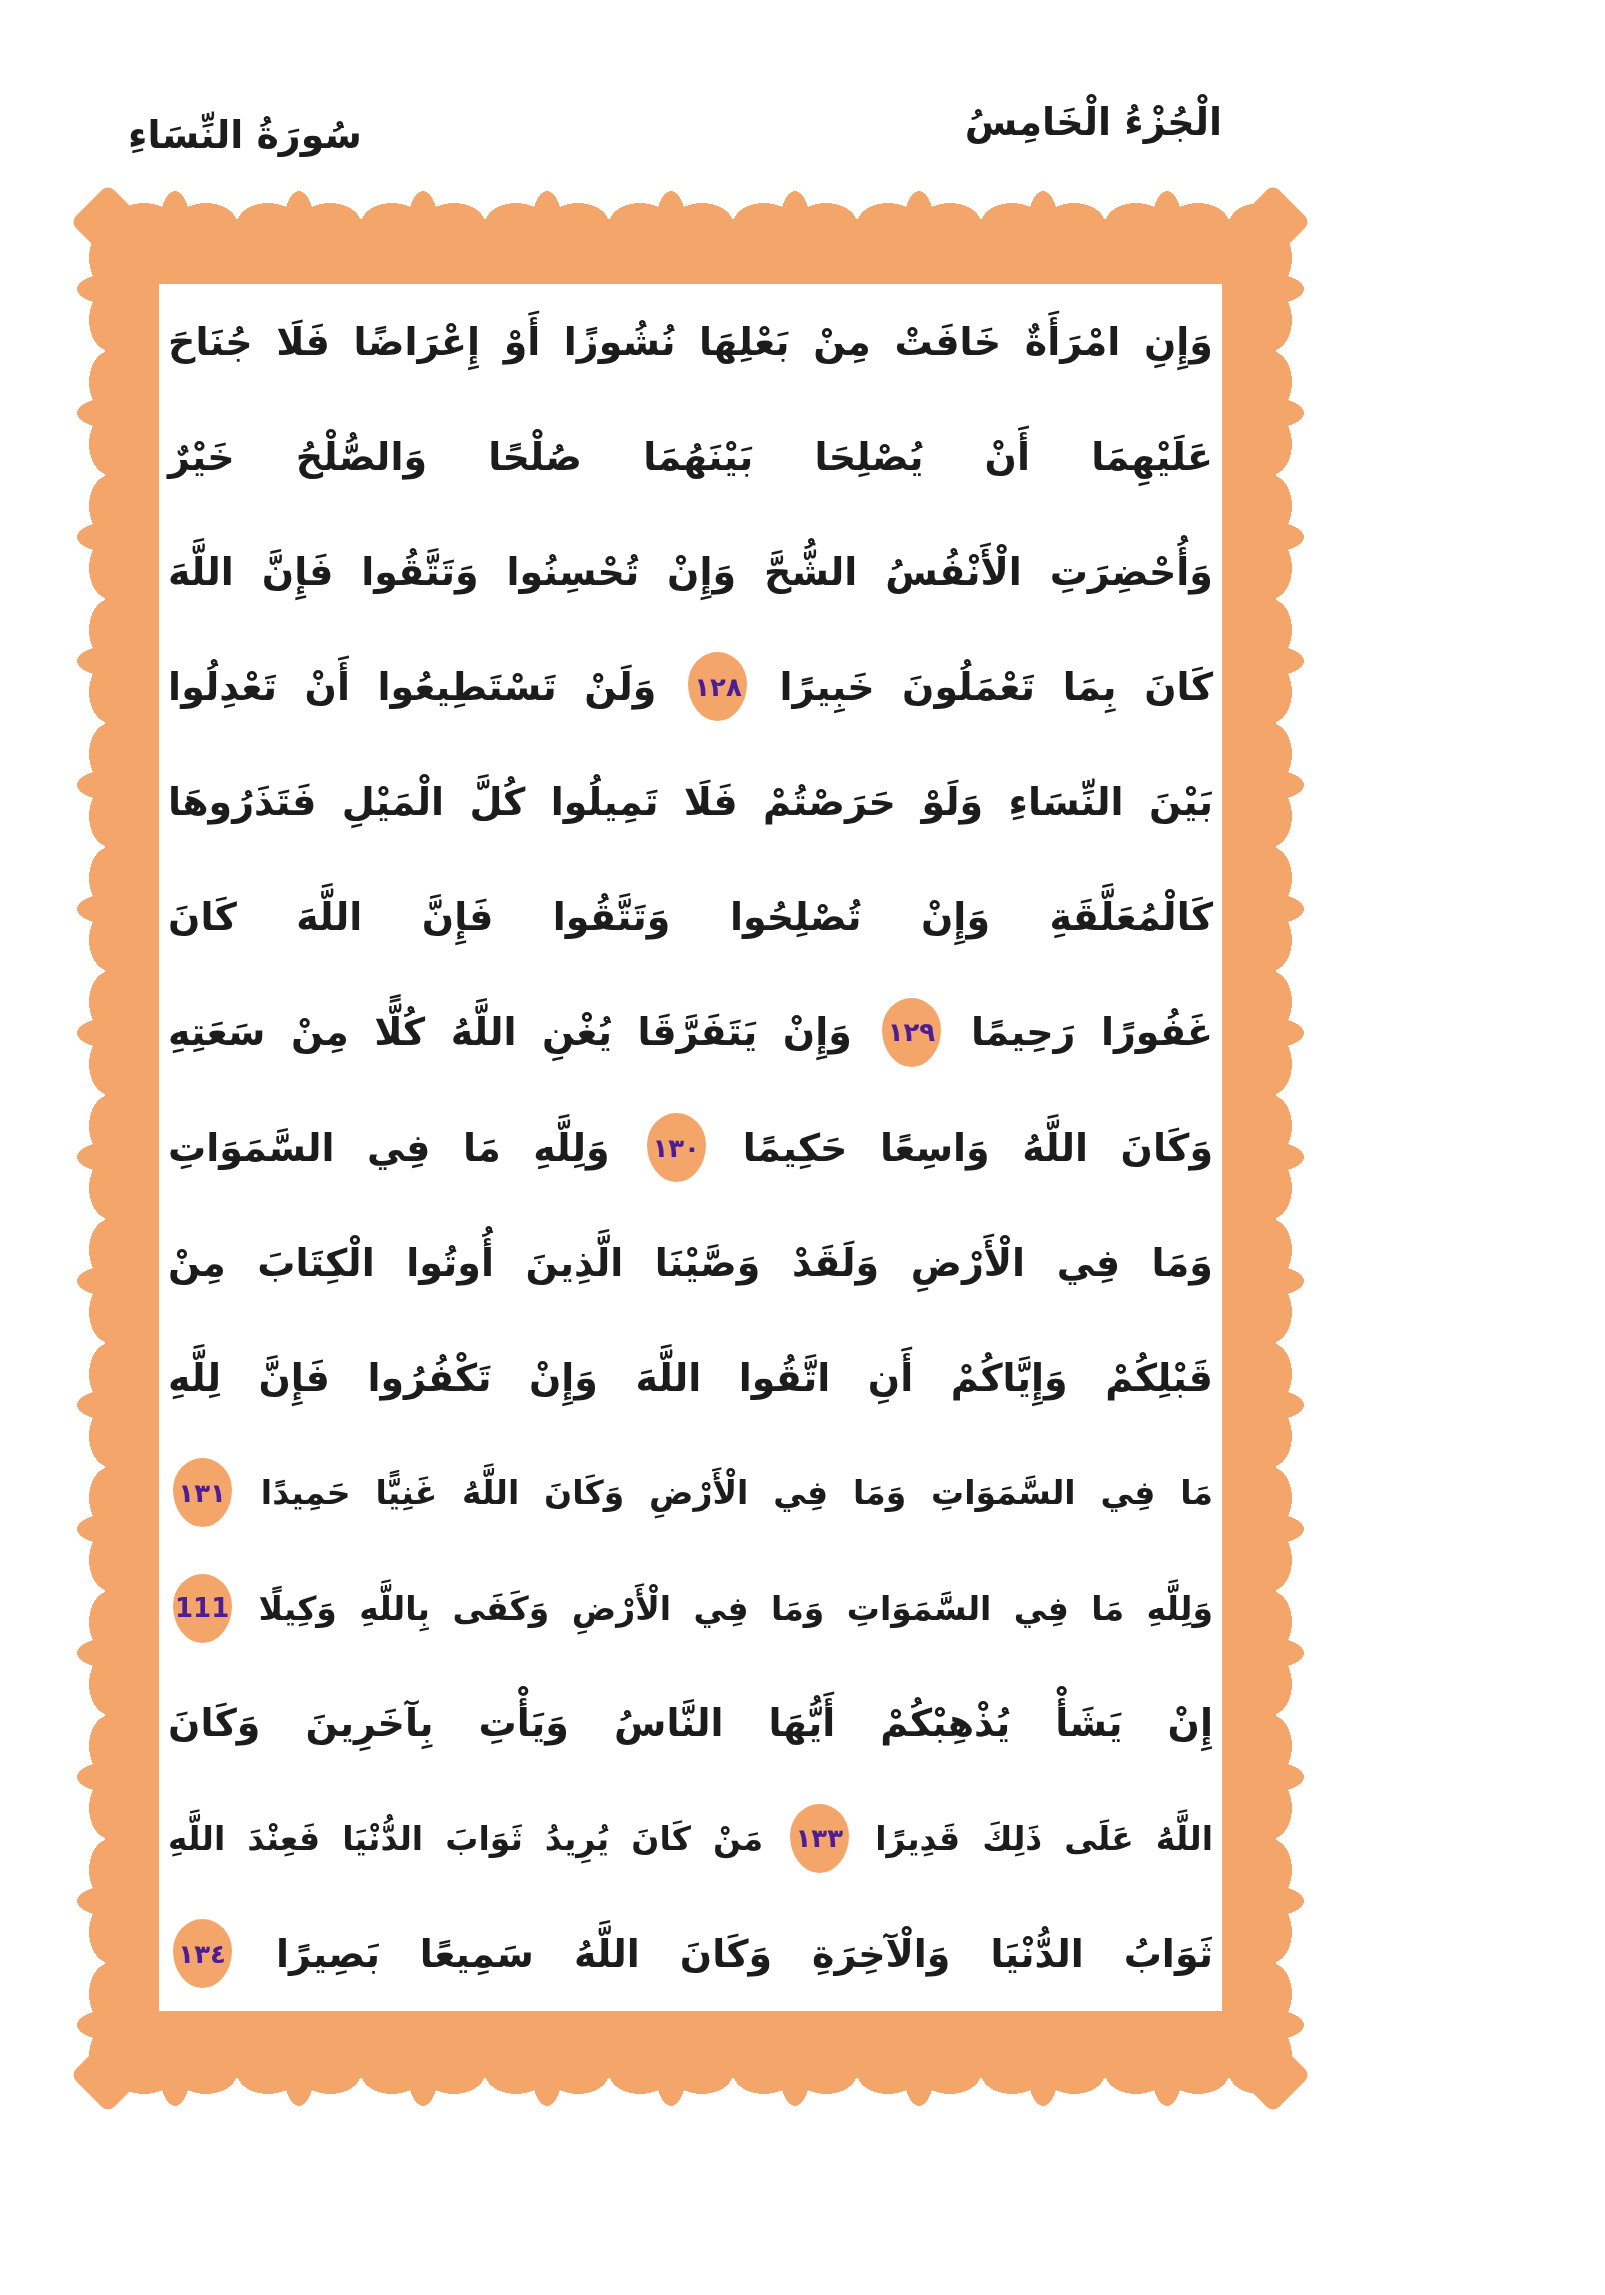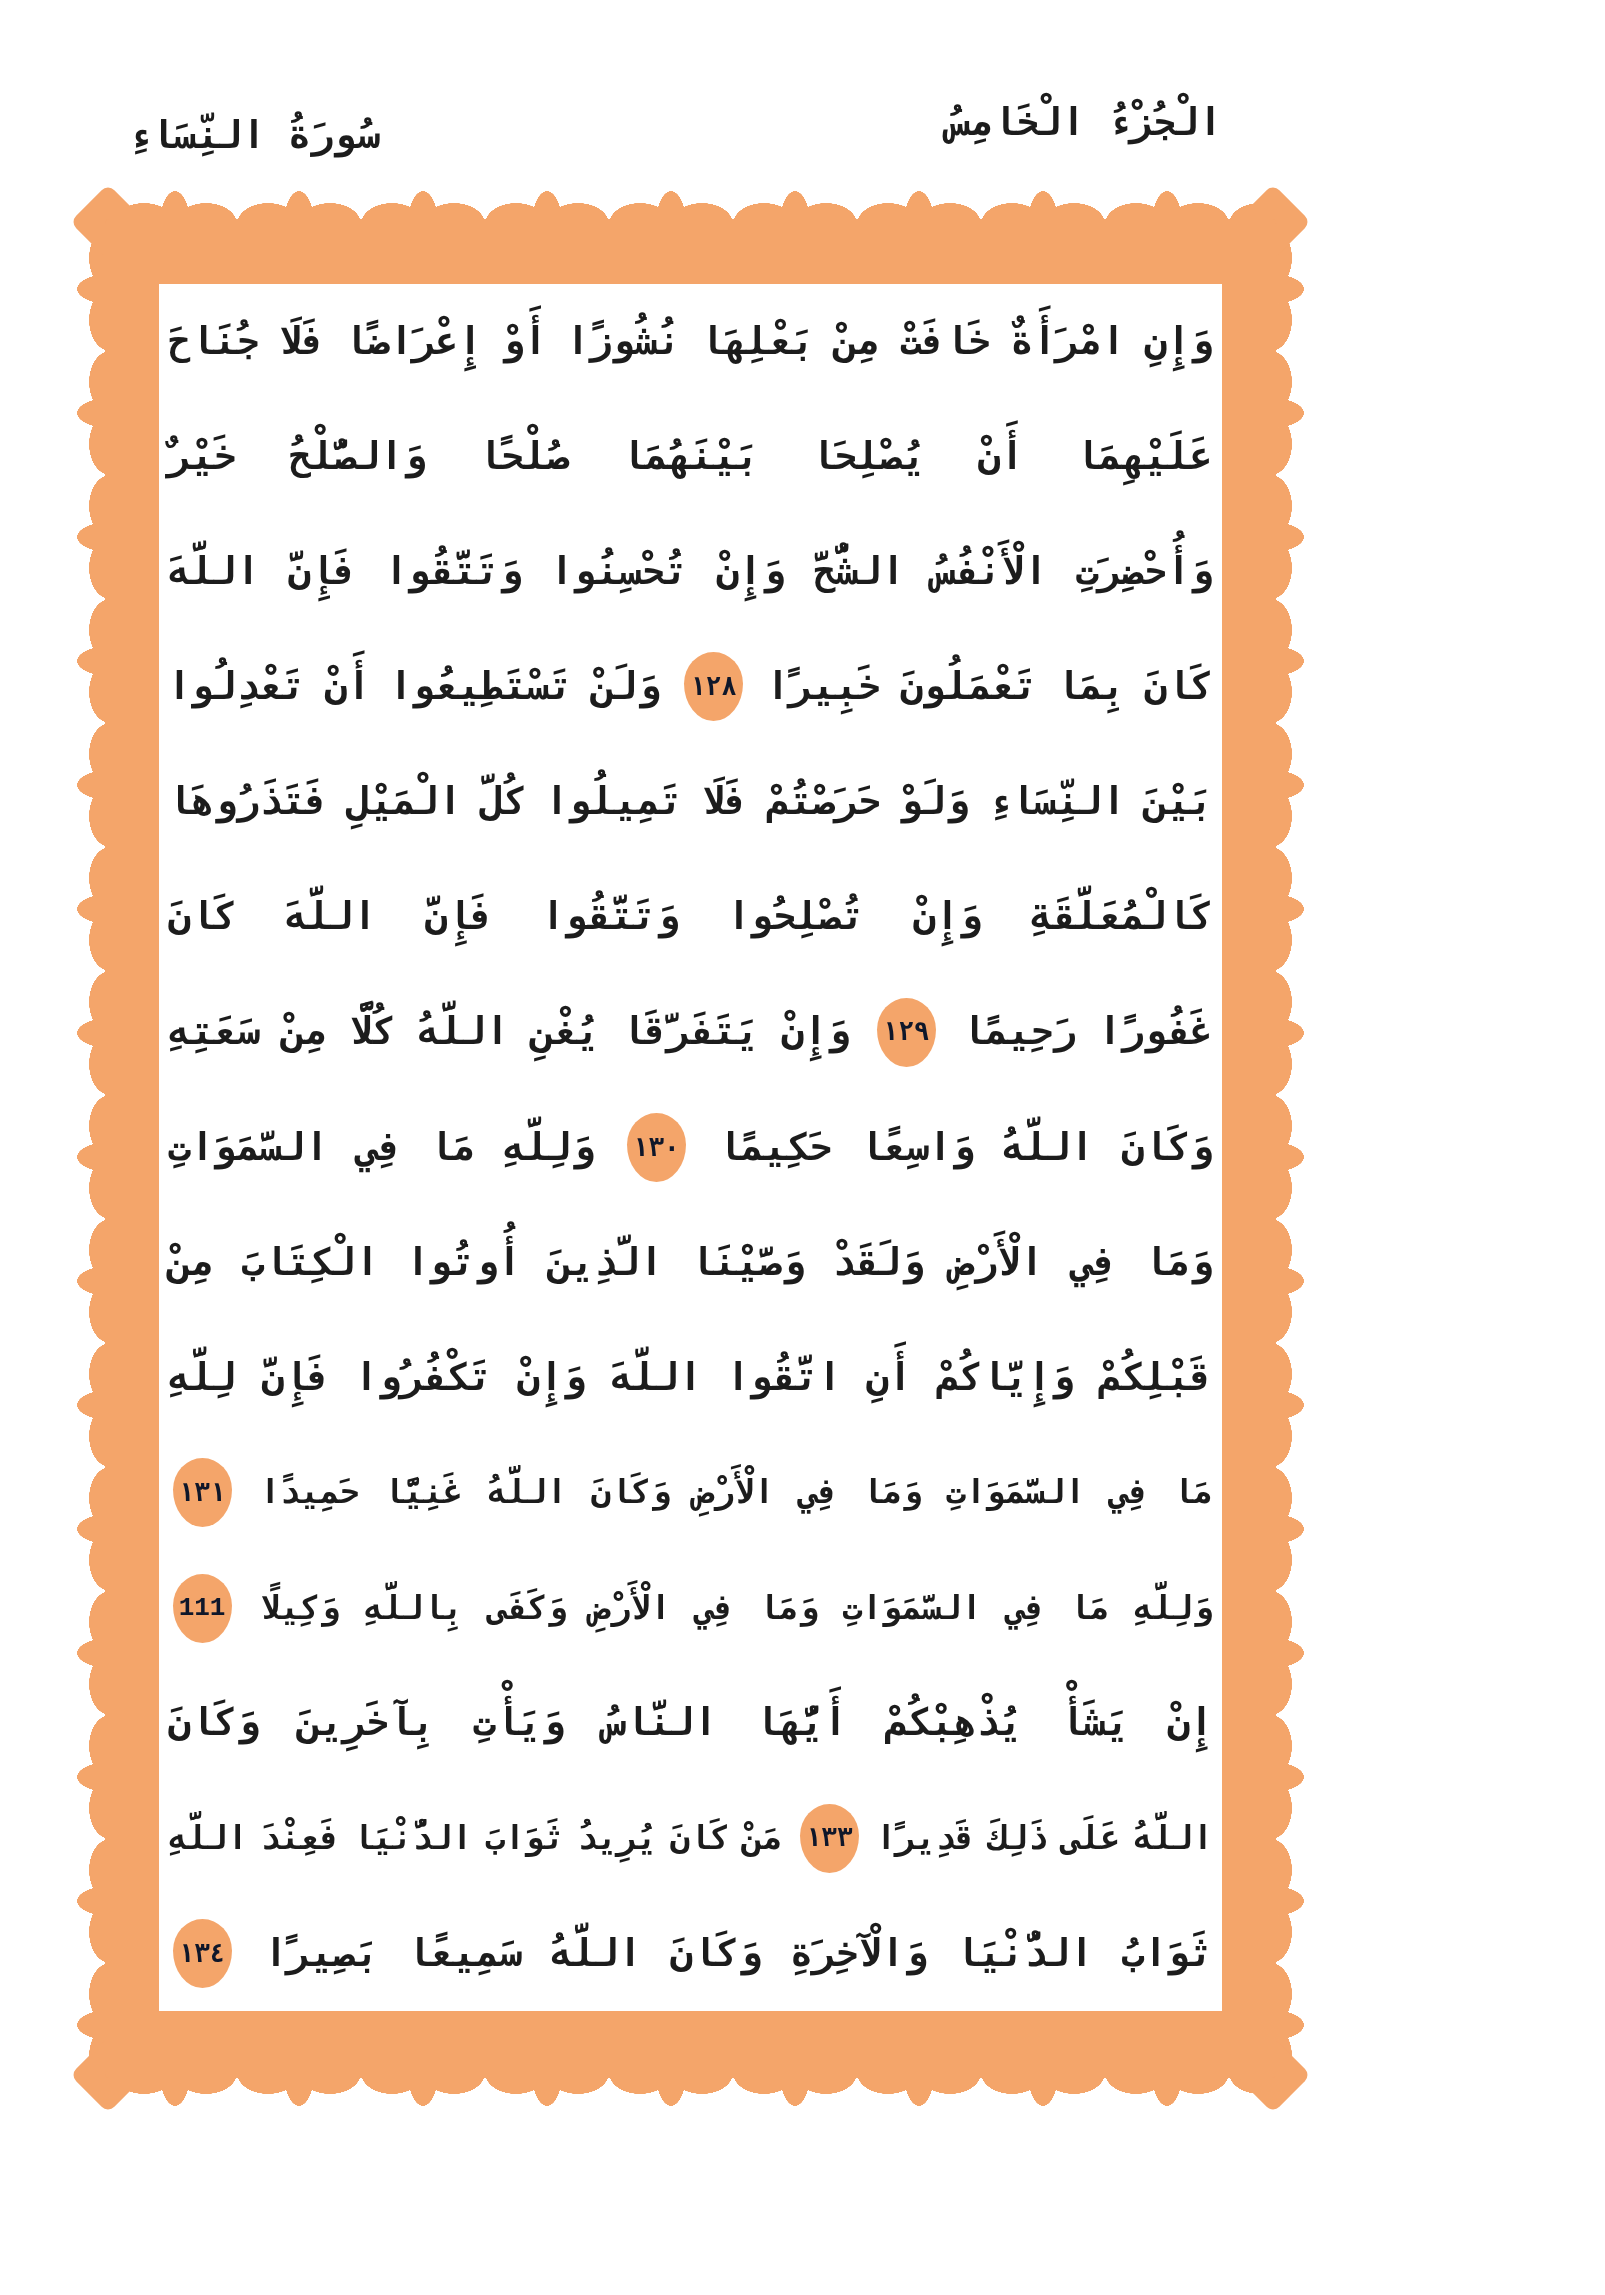--- a/index.html
+++ b/index.html
@@ -1,17 +1,17 @@
 <!DOCTYPE html>
 <html lang="ar" style="--frame: #F4A56A; --marker: #F4A56A; --ink: #1C1C1C; --paper: #FFFFFF;font-size:12px"><head>
 <meta charset="utf-8">
 <style>
   html,body{margin:0;padding:0;background:#ffffff;}
   body{font-family:"DejaVu Sans",sans-serif;}
-  .sheet{position:relative;width:1605px;height:2295px;background:var(--paper,#ffffff);overflow:hidden;font-family:Liberation Mono, monospace;}
+  .sheet{position:relative;width:1605px;height:2295px;background:var(--paper,#ffffff);overflow:hidden;}
 
   
   .hdr{position:absolute;direction:rtl;font-size:38px;font-weight:bold;color:var(--ink,#1c1c1c);white-space:nowrap;}
   .hdr-surah{left:128px;top:113px;}
   .hdr-juz{right:383px;top:100px;}
 
   
   .frame{position:absolute;left:87px;top:201px;width:1207px;height:1895px;}
   .frame-core{position:absolute;inset:18px;background:var(--frame,#F4A56A);border-radius:4.5px;}
   .scallop{position:absolute;pointer-events:none;}
@@ -54,21 +54,21 @@
   .inner{position:absolute;left:72px;top:83px;right:72px;bottom:85px;background:#ffffff;}
   .text-area{position:absolute;left:9px;right:9px;top:0;bottom:0;display:flex;flex-direction:column;}
   .qline{flex:1 1 0;display:flex;direction:rtl;justify-content:space-between;align-items:center;
     font-size:38px;color:var(--ink,#1c1c1c);white-space:nowrap;font-weight:bold;}
   .qline.condensed{font-size:33px;}
   .word{display:inline-block;}
   .verse-marker{flex:0 0 auto;width:59px;height:69px;margin:0 4.5px;
     background:var(--marker,#F4A56A);
     border-radius:50% 50% 50% 50% / 46% 46% 54% 54%;
     display:flex;align-items:center;justify-content:center;
-    font-size:26px;font-weight:bold;color:#0f172a;}
+    font-size:26px;font-weight:bold;color:#4c1d95;}
 
   
   .page-number{position:absolute;left:87px;width:1207px;top:2108px;text-align:center;
     font-size:35px;font-weight:bold;color:var(--ink,#1c1c1c);}
 </style>
 </head>
 <body>
 
 <div class="sheet">
 

